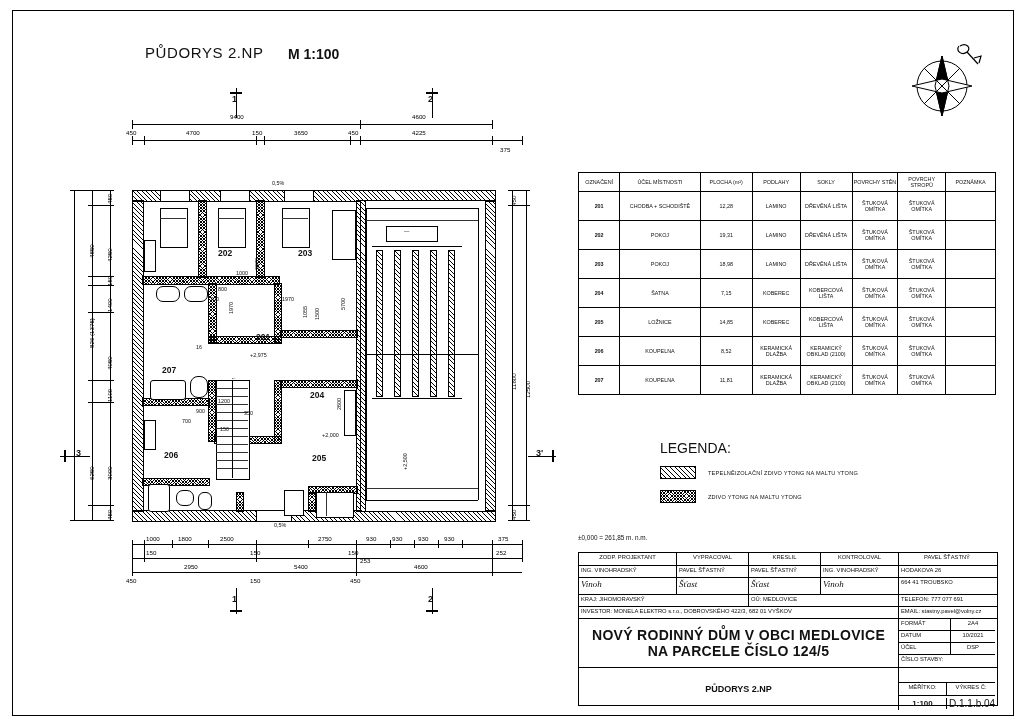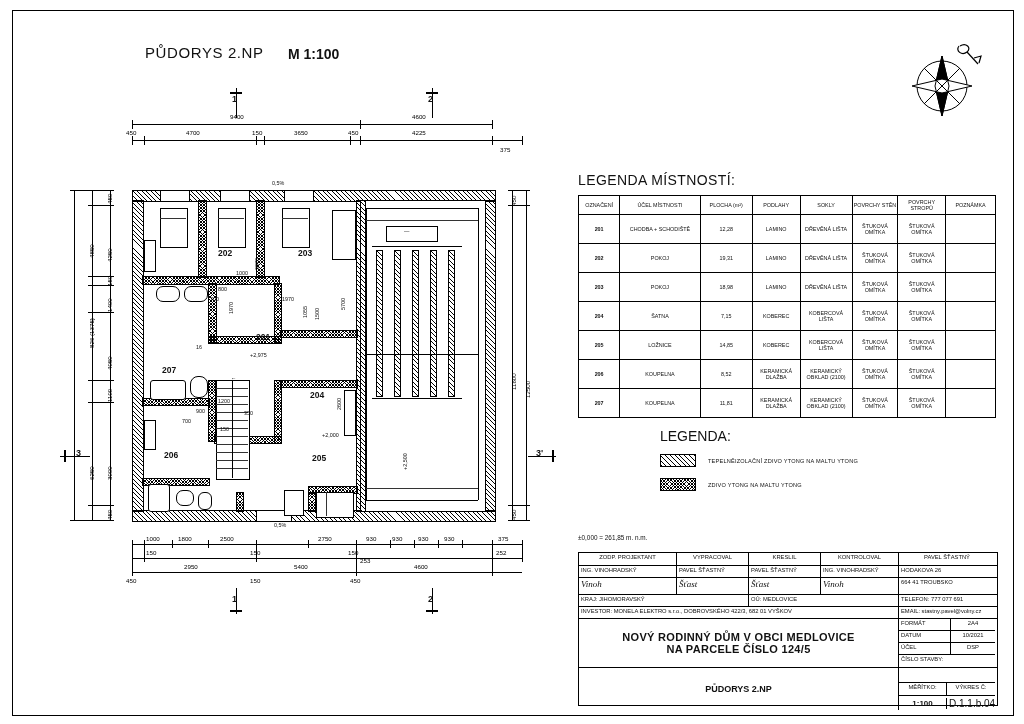--- a/index.html
+++ b/index.html
@@ -33,38 +33,38 @@
   
   #legend-rooms{position:absolute;left:578px;top:172px;width:418px;}
   #legend-rooms h2{font-size:14px;margin:0 0 7px 0;font-weight:normal;letter-spacing:.4px;}
   table.rooms{border-collapse:collapse;width:418px;table-layout:fixed;}
   table.rooms th,table.rooms td{border:1px solid #000;font-size:5.4px;text-align:center;vertical-align:middle;padding:1px 1px;line-height:1.15;}
   table.rooms th{font-weight:normal;height:16px;}
   table.rooms td{height:26px;}
   td.rno{font-size:9px;font-weight:bold;}
 
   
-  #legend2{position:absolute;left:660px;top:428px;}
+  #legend2{position:absolute;left:660px;top:440px;}
   #legend2 h2{font-size:14px;margin:0 0 10px 0;font-weight:normal;}
   .lgrow{display:flex;align-items:center;margin-bottom:11px;}
   .swatch{width:34px;height:11px;margin-right:12px;}
   .sw1{background-image:repeating-linear-gradient(45deg,#000 0 0.8px,transparent 0.8px 3.4px);border:1px solid #000;}
   .sw2{background-image:repeating-linear-gradient(45deg,#000 0 0.6px,transparent 0.6px 2px),
                         repeating-linear-gradient(-45deg,#000 0 0.6px,transparent 0.6px 2px);border:1px solid #000;}
   .lgtxt{font-size:5.6px;letter-spacing:.2px;}
 
   .elev{position:absolute;left:578px;top:534px;font-size:6.4px;}
 
   
   #tb{position:absolute;left:578px;top:552px;width:418px;height:152px;border:1px solid #000;font-size:5.8px;}
   #tb .r{display:flex;border-bottom:1px solid #000;}
   #tb .c{border-right:1px solid #000;padding:1px 2px;box-sizing:border-box;overflow:hidden;}
   #tb .c:last-child{border-right:none;}
   .sig{font-family:"Liberation Serif",serif;font-style:italic;font-size:9px;}
-  .big{font-size:11px;font-weight:bold;text-align:center;letter-spacing:.3px;}
+  .big{font-size:14px;font-weight:bold;text-align:center;letter-spacing:.3px;}
   .mid{font-size:9px;font-weight:bold;text-align:center;}
 
   
   #compass{position:absolute;left:900px;top:40px;width:84px;height:78px;}
 </style>
 </head>
 <body>
 
 <div id="sheet">
   <div class="frame"></div>
@@ -331,21 +331,20 @@
 
     <div class="ln vl" style="left:176px;top:508px;height:26px;"></div>
     <div class="ln hl" style="left:170px;top:530px;width:12px;height:2px;"></div>
     <div class="secmark" style="left:172px;top:514px;">1</div>
     <div class="ln vl" style="left:372px;top:508px;height:26px;"></div>
     <div class="ln hl" style="left:366px;top:530px;width:12px;height:2px;"></div>
     <div class="secmark" style="left:368px;top:514px;">2</div>
   </div>
 
   <div id="legend-rooms">
-    <h2>LEGENDA MÍSTNOSTÍ:</h2>
     <table class="rooms">
       <colgroup>
         <col style="width:38px">
           <col style="width:74px">
           <col style="width:48px">
         <col style="width:44px">
           <col style="width:48px">
           <col style="width:42px">
         <col style="width:44px">
           <col style="width:46px">

